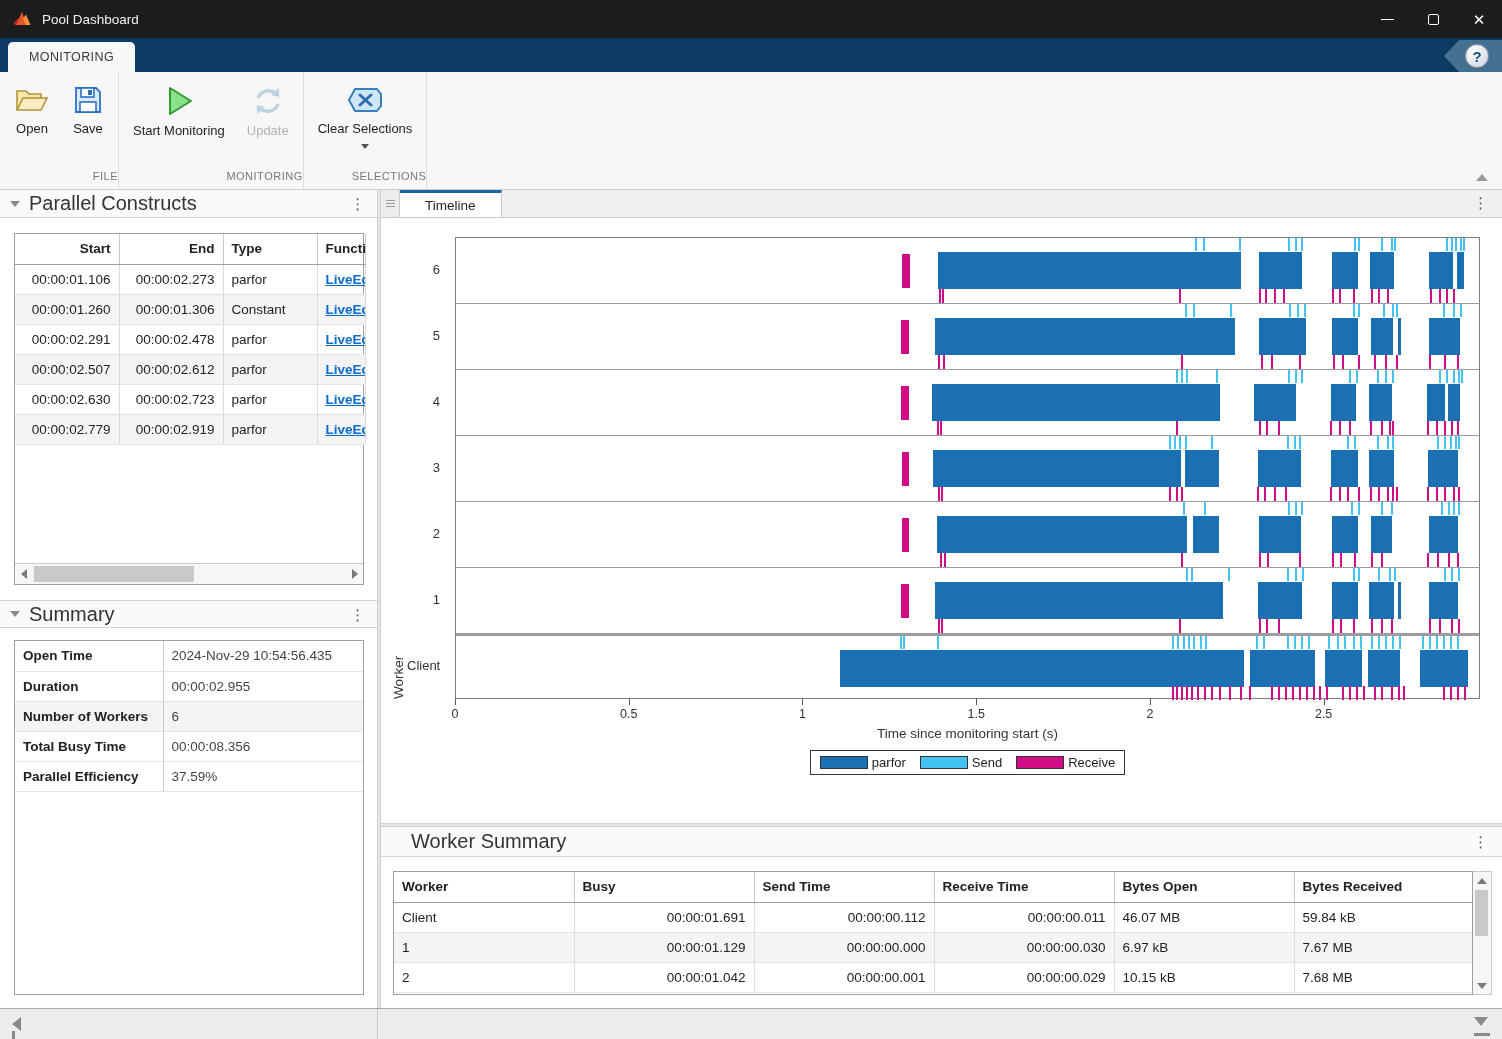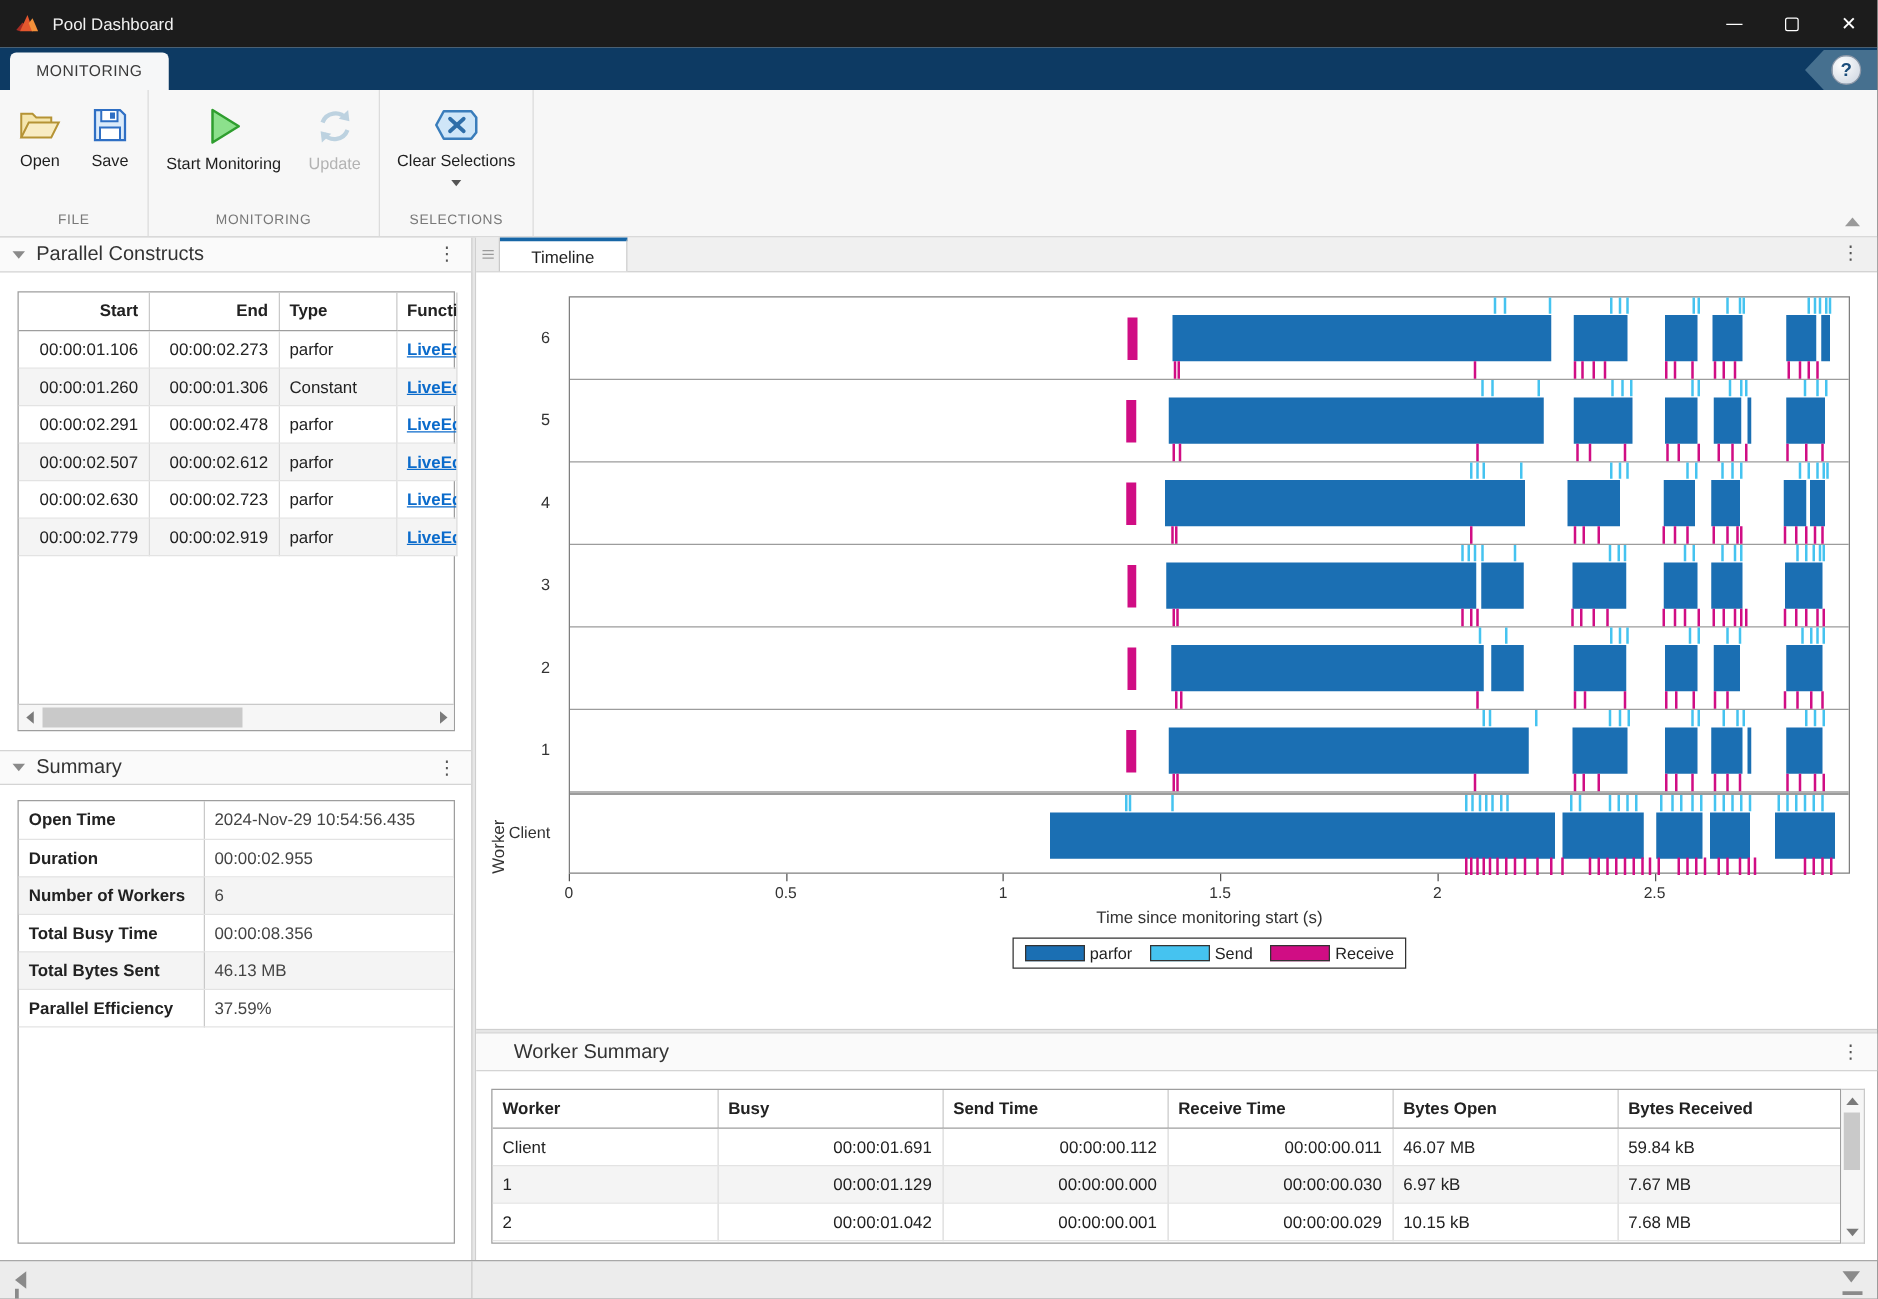--- a/index.html
+++ b/index.html
@@ -26,38 +26,38 @@
     clip-path:polygon(26% 0,100% 0,100% 100%,26% 100%,0 50%); display:flex; align-items:center; justify-content:center; }
   .help-circle { width:24px; height:24px; border-radius:50%; background:radial-gradient(circle at 35% 30%, #ffffff, #c9d2de);
     border:1px solid #8d98a8; color:#1d4f7c; font-weight:bold; font-size:15px; display:flex; align-items:center; justify-content:center; margin-left:8px;}
   
   .toolbar { height:118px; background:#f7f7f7; border-bottom:1px solid #cfcfcf; display:flex; position:relative; }
   .tgroup { position:relative; border-right:1px solid #dcdcdc; padding:12px 14px 0 14px; }
   .tgroup-buttons { display:flex; gap:22px; align-items:flex-start; }
   .tbutton { display:flex; flex-direction:column; align-items:center; gap:5px; font-size:13px; color:#1e1e1e; }
   .tbutton.disabled { color:#b3b3b3; }
   .tbutton svg { display:block; }
-  .tgroup-label { position:absolute; left:0; bottom:7px; width:100%; text-align:center;
+  .tgroup-label { position:absolute; left:0; bottom:7px; width:100%; text-align:right;
     font-size:11px; color:#787878; letter-spacing:.5px; }
   .dd-caret { width:0; height:0; border-left:4px solid transparent; border-right:4px solid transparent;
     border-top:5px solid #555; margin-top:3px; }
   .ribbon-collapse { position:absolute; right:12px; bottom:8px; width:16px; }
   .ribbon-collapse .bar { height:3px; background:#9a9a9a; margin-bottom:2px; }
   .ribbon-collapse .tri { width:0; height:0; margin:0 auto; border-left:6px solid transparent; border-right:6px solid transparent; border-bottom:7px solid #9a9a9a; }
   
   .main { display:flex; height:818px; }
   .left-col { width:377px; background:#fff; display:flex; flex-direction:column; }
   .vsplit { width:4px; background:#e6e6e6; border-left:1px solid #cfcfcf; border-right:1px solid #cfcfcf; }
   .right-col { width:1121px; display:flex; flex-direction:column; background:#f0f0f0; }
   
   .panel-head { height:28px; flex:0 0 28px; background:#fafafa; border-bottom:1px solid #d4d4d4; border-top:1px solid #d4d4d4;
     display:flex; align-items:center; padding:0 12px 0 10px; gap:9px; }
   .panel-head:first-child { border-top:none; }
   .collapse-caret { width:0; height:0; border-left:5px solid transparent; border-right:5px solid transparent; border-top:6px solid #8a8a8a; }
-  .panel-title { font-size:16px; color:#333; }
+  .panel-title { font-size:20px; color:#333; }
   .kebab { margin-left:auto; color:#555; font-size:15px; line-height:1; letter-spacing:0; }
   
   .pc-zone { padding:15px 13px 0 14px; }
   .pc-wrap { width:350px; height:352px; border:1px solid #9e9e9e; display:flex; flex-direction:column; background:#fff; }
   table.grid { border-collapse:collapse; table-layout:fixed; width:100%; font-size:13.5px; }
   table.grid th { text-align:left; font-weight:bold; padding:6px 8px; border-right:1px solid #c9c9c9;
     border-bottom:1px solid #9e9e9e; white-space:nowrap; overflow:hidden; height:30px; }
   table.grid td { padding:6px 8px; border-right:1px solid #dadada; height:30px; white-space:nowrap; overflow:hidden; }
   table.grid tr.even td { background:#f4f4f4; }
   table.grid td.r, table.grid th.r { text-align:right; }
@@ -326,24 +326,20 @@
                   <th>Duration</th>
                   <td>00:00:02.955</td>
                 </tr>
                 <tr class="even">
                   <th>Number of Workers</th>
                   <td>6</td>
                 </tr>
                 <tr>
                   <th>Total Busy Time</th>
                   <td>00:00:08.356</td>
-                </tr>
-                <tr class="even">
-                  <th>Total Bytes Sent</th>
-                  <td>46.13 MB</td>
                 </tr>
                 <tr>
                   <th>Parallel Efficiency</th>
                   <td>37.59%</td>
                 </tr>
               </tbody>
             </table>
         </div>
       </div>
     </div>

